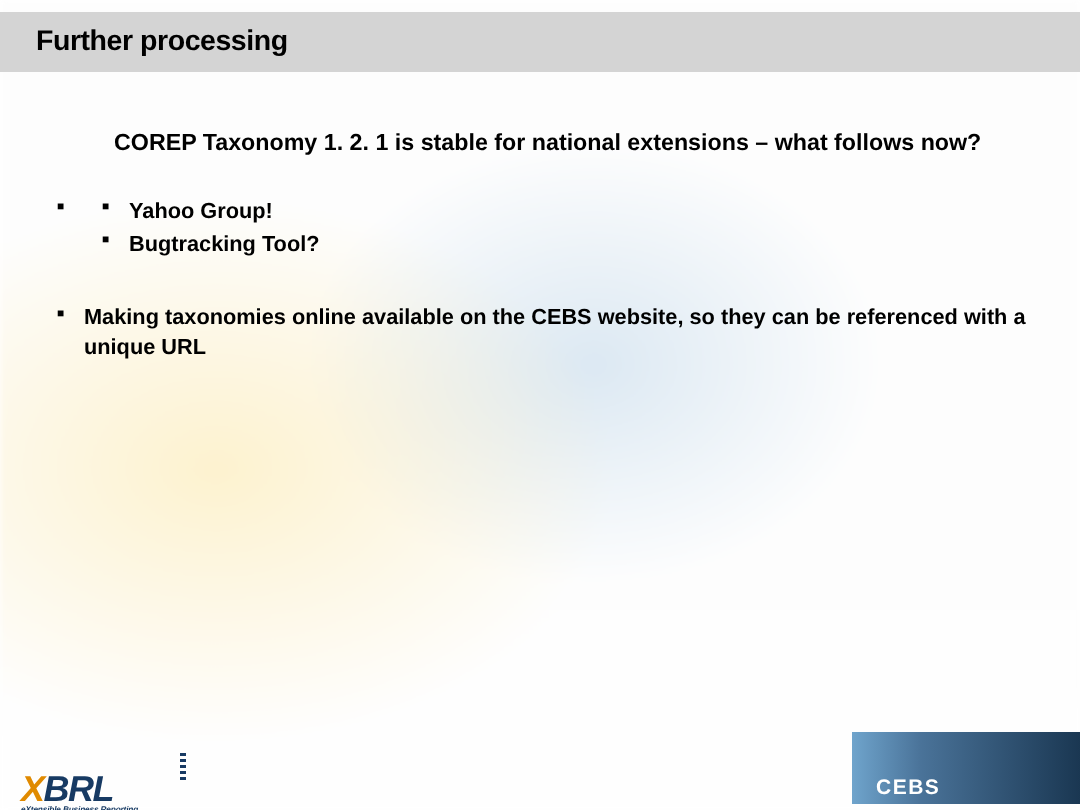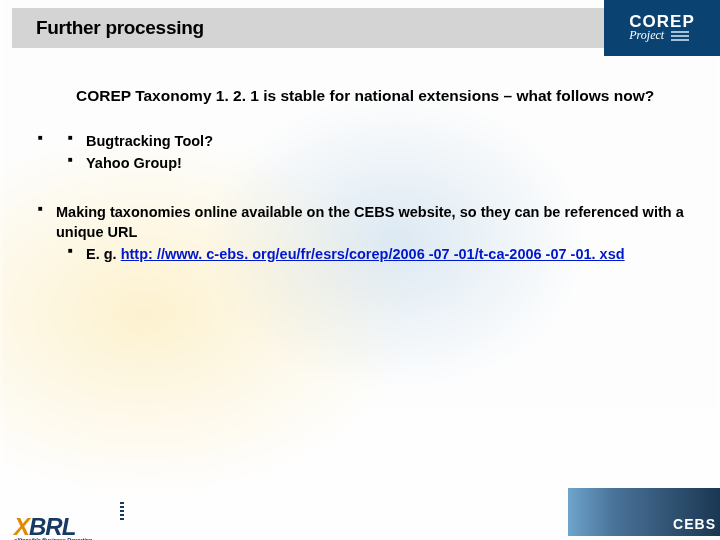--- a/index.html
+++ b/index.html
@@ -20,21 +20,20 @@
       linear-gradient(#fdfdfd, #fefefe);
     filter: blur(2px);
     z-index: 0;
   }
   .title-bar {
     position: relative;
     z-index: 1;
     display: flex;
     align-items: center;
     height: 56px;
-    padding-left: 12px;
   }
   .title-left {
     flex: 1;
     background: #d4d4d4;
     height: 40px;
     display: flex;
     align-items: center;
     padding-left: 24px;
     font-family: Tahoma, Arial, sans-serif;
     font-weight: bold;
@@ -189,66 +188,51 @@
     width: 4px;
     height: 20px;
     background: repeating-linear-gradient(#173a63 0 2px, transparent 2px 4px);
   }
   .cebs-box {
     width: 152px;
     height: 48px;
     background: linear-gradient(90deg, #6fa4cc 0%, #4a7399 30%, #1a3752 100%);
     display: flex;
     align-items: flex-end;
-    justify-content: flex-end;
-    padding: 4px 4px;
+    padding: 4px 16px;
   }
   .cebs-text {
     color: #fff;
     font-family: Arial, sans-serif;
     font-weight: bold;
     font-size: 14px;
     letter-spacing: 1px;
   }
 </style>
 </head>
 <body>
 
 <div class="bg-wash"></div>
 
 <div class="title-bar">
   <div class="title-left">Further processing</div>
-  <div class="title-right">
-    <div class="corep-logo">
-      <div class="line1">COREP</div>
-      <div class="line2">
-        <span>Project</span>
-        <span class="bars"><span></span><span></span><span></span></span>
-      </div>
-    </div>
-  </div>
 </div>
 
 <div class="content">
   <div class="heading">COREP Taxonomy 1. 2. 1 is stable for national extensions – what follows now?</div>
 
   <ul class="outer">
     <li>
       <ul class="inner">
+        <li><span>Yahoo Group!</span></li>
         <li><span>Bugtracking Tool?</span></li>
-        <li><span>Yahoo Group!</span></li>
       </ul>
     </li>
     <li>
       <span>Making taxonomies online available on the CEBS website, so they can be referenced with a unique URL</span>
-      <ul class="inner">
-        <li>
-          <span>E. g. </span><span class="link">http: //www. c-ebs. org/eu/fr/esrs/corep/2006 -07 -01/t-ca-2006 -07 -01. xsd</span>
-        </li>
-      </ul>
     </li>
   </ul>
 </div>
 
 <div class="footer">
   <div class="xbrl-logo">
     <div class="xbrl-main">
       <span class="x">X</span><span class="brl">BRL</span>
     </div>
     <div class="xbrl-sub">eXtensible Business Reporting Language</div>

